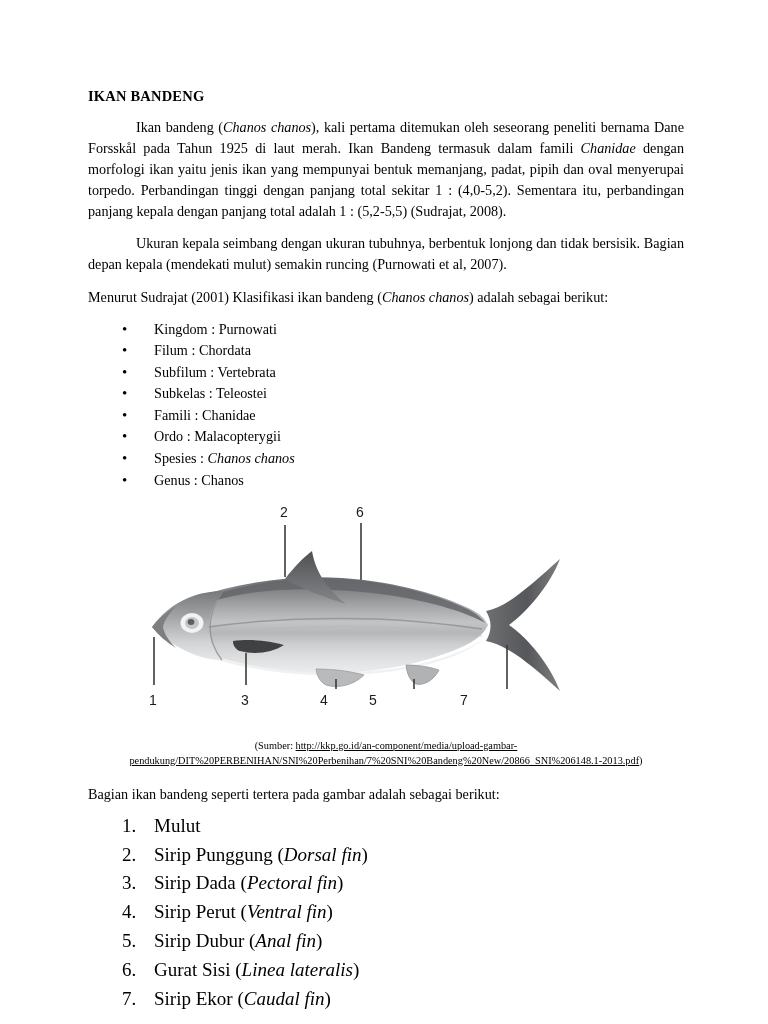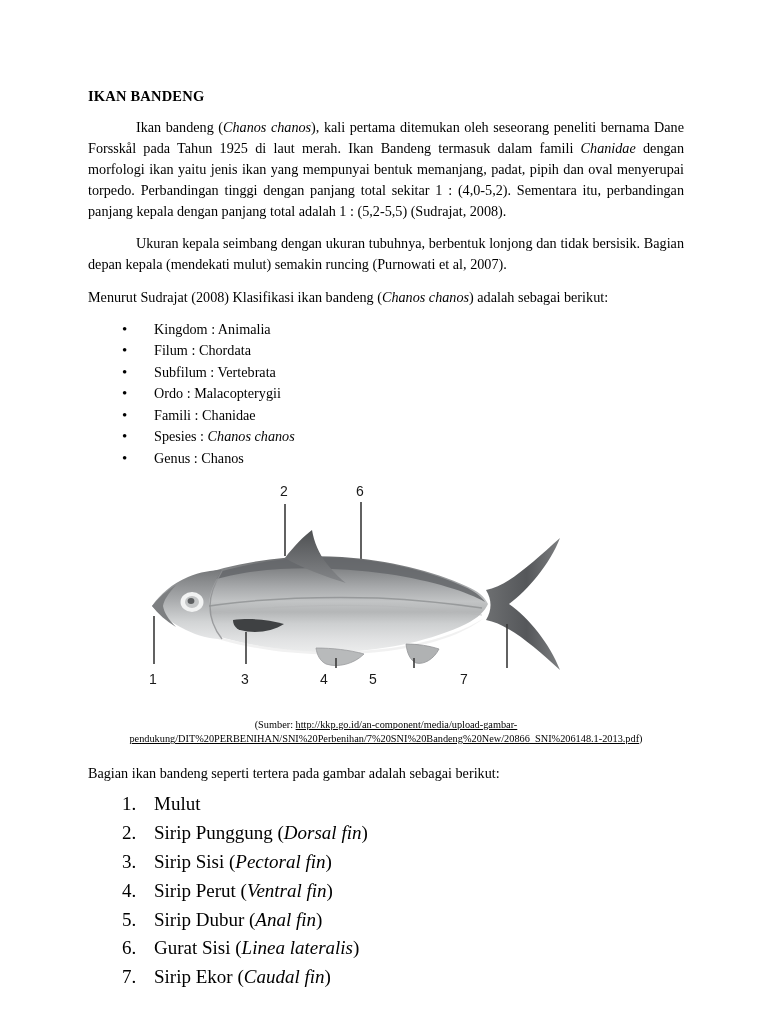--- a/index.html
+++ b/index.html
@@ -134,28 +134,29 @@
 </head>
 <body>
 
 <div class="page">
   <div class="content">
 
     <h1 class="doc-title">IKAN BANDENG</h1>
 
     <p class="body-par" id="par-1"><span>Ikan bandeng (</span><i>Chanos chanos</i><span>), kali pertama ditemukan oleh seseorang peneliti bernama Dane Forsskål pada Tahun 1925 di laut merah. Ikan Bandeng termasuk dalam famili </span><i>Chanidae</i><span> dengan morfologi ikan yaitu jenis ikan yang mempunyai bentuk memanjang, padat, pipih dan oval menyerupai torpedo. Perbandingan tinggi dengan panjang total sekitar 1 : (4,0-5,2). Sementara itu, perbandingan panjang kepala dengan panjang total adalah 1 : (5,2-5,5) (Sudrajat, 2008).</span></p>
     <p class="body-par" id="par-2"><span>Ukuran kepala seimbang dengan ukuran tubuhnya, berbentuk lonjong dan tidak bersisik. Bagian depan kepala (mendekati mulut) semakin runcing (Purnowati et al, 2007).</span></p>
-    <p class="body-par noindent" id="par-3"><span>Menurut Sudrajat (2008)  Klasifikasi ikan bandeng (</span><i>Chanos chanos</i><span>) adalah sebagai berikut:</span></p>
+    <p class="body-par noindent" id="par-3"><span>Menurut Sudrajat (2001)  Klasifikasi ikan bandeng (</span><i>Chanos chanos</i><span>) adalah sebagai berikut:</span></p>
 
     <ul class="klasifikasi" id="klas-list">
-        <li><span>Kingdom : </span><span>Animalia</span></li>
+        <li><span>Kingdom : </span><span>Purnowati</span></li>
         <li><span>Filum   : </span><span>Chordata</span></li>
         <li><span>Subfilum : </span><span>Vertebrata</span></li>
+        <li><span>Subkelas : </span><span>Teleostei</span></li>
+        <li><span>Famili  : </span><span>Chanidae</span></li>
         <li><span>Ordo  : </span><span>Malacopterygii</span></li>
-        <li><span>Famili  : </span><span>Chanidae</span></li>
         <li><span>Spesies  : </span><i>Chanos chanos</i></li>
         <li><span>Genus  : </span><span>Chanos</span></li>
       </ul>
 
     <div class="figure">
       <div class="fish-wrap">
         <svg class="fish-svg" width="596" height="232" viewBox="0 0 596 232" xmlns="http://www.w3.org/2000/svg">
           <defs>
             <linearGradient id="bodyGrad" x1="0" y1="0" x2="0" y2="1">
               <stop offset="0%" stop-color="#6a6c6e"></stop>
@@ -279,21 +280,21 @@
     <p class="fig-source">
       <span>(Sumber: </span><span class="lnk">http://kkp.go.id/an-component/media/upload-gambar-</span><br>
       <span class="lnk">pendukung/DIT%20PERBENIHAN/SNI%20Perbenihan/7%20SNI%20Bandeng%20New/20866_SNI%206148.1-2013.pdf</span><span>)</span>
     </p>
 
     <p class="after-fig">Bagian ikan bandeng seperti tertera pada gambar adalah sebagai berikut:</p>
 
     <ol class="bagian" id="parts-list">
         <li><span>Mulut</span></li>
         <li><span>Sirip Punggung </span><span>(</span><i>Dorsal fin</i><span>)</span></li>
-        <li><span>Sirip Sisi </span><span>(</span><i>Pectoral fin</i><span>)</span></li>
+        <li><span>Sirip Dada </span><span>(</span><i>Pectoral fin</i><span>)</span></li>
         <li><span>Sirip Perut </span><span>(</span><i>Ventral fin</i><span>)</span></li>
         <li><span>Sirip Dubur </span><span>(</span><i>Anal fin</i><span>)</span></li>
         <li><span>Gurat Sisi </span><span>(</span><i>Linea lateralis</i><span>)</span></li>
         <li><span>Sirip Ekor </span><span>(</span><i>Caudal fin</i><span>)</span></li>
       </ol>
 
   </div>
 </div>
 
 </body></html>

